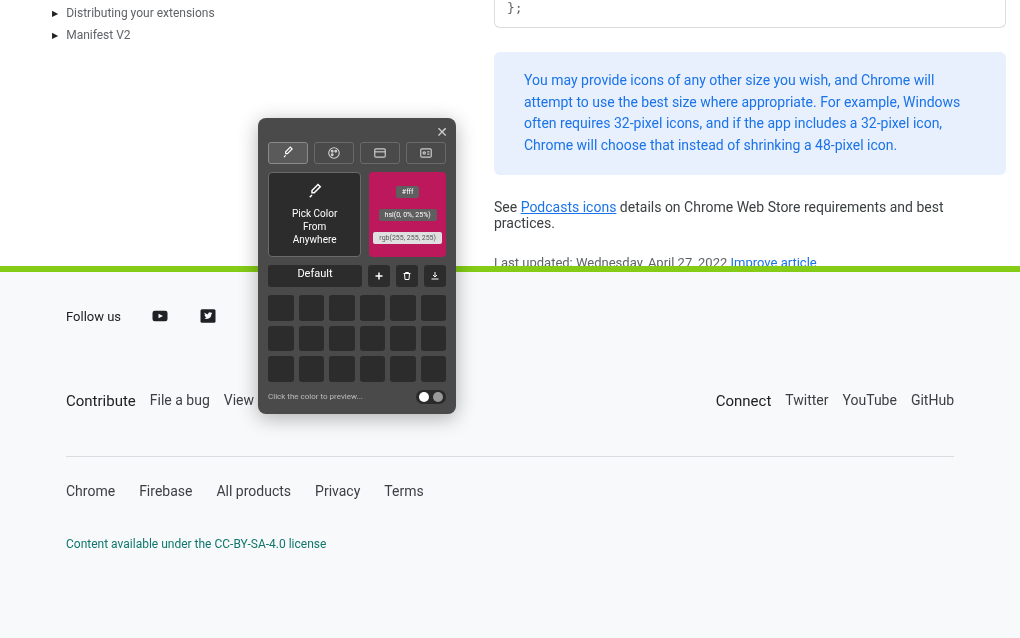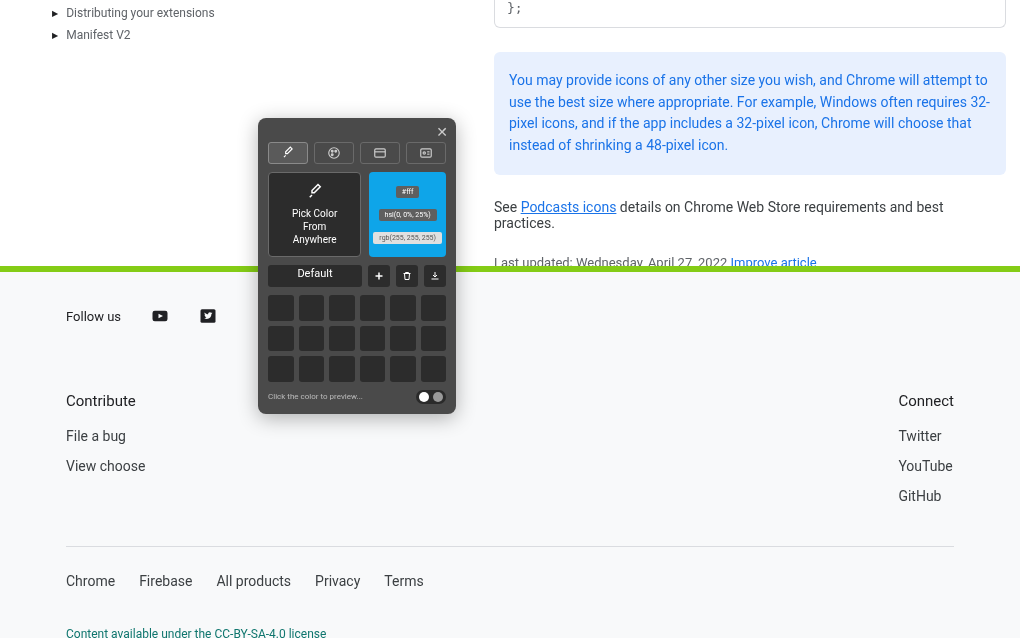--- a/index.html
+++ b/index.html
@@ -48,21 +48,21 @@
       color: #5f6368;
       padding: 0 0 12px 12px;
       border: 1px solid #dadce0;
       border-top: none;
       border-radius: 0 0 6px 6px;
       margin-bottom: 24px;
     }
     .callout {
       background: #e8f0fe;
       color: #1a73e8;
-      padding: 18px 15px;
+      padding: 18px 30px;
       border-radius: 6px;
       font-size: 14px;
       line-height: 1.55;
       margin-bottom: 24px;
     }
     .body-text {
       color: #3c4043;
       font-size: 14px;
       margin-bottom: 24px;
     }
@@ -105,21 +105,21 @@
       height: 16px;
       display: inline-flex;
       align-items: center;
       justify-content: center;
     }
     .link-columns {
       display: flex;
       justify-content: space-between;
       margin-bottom: 42px;
     }
-    .link-col { display: flex; flex-direction: column; gap: 14px; }
+    .link-col { display: flex; flex-direction: row; gap: 14px; }
     .link-col .col-head {
       font-size: 15px;
       color: #202124;
       margin-bottom: 4px;
     }
     .link-col a {
       font-size: 14px;
       color: #3c4043;
       text-decoration: none;
       cursor: pointer;
@@ -207,21 +207,21 @@
       justify-content: center;
       padding: 10px 12px;
       text-align: center;
       font-size: 10px;
       line-height: 1.3;
       cursor: pointer;
     }
     .picker-pick svg { width: 18px; height: 18px; margin-bottom: 6px; }
     .picker-info {
       flex: 1;
-      background: #0ea5e9;
+      background: #be185d;
       border-radius: 4px;
       display: flex;
       flex-direction: column;
       align-items: center;
       justify-content: space-around;
       padding: 8px 4px;
     }
     .info-pill {
       background: #5f5f5f;
       color: #fff;

